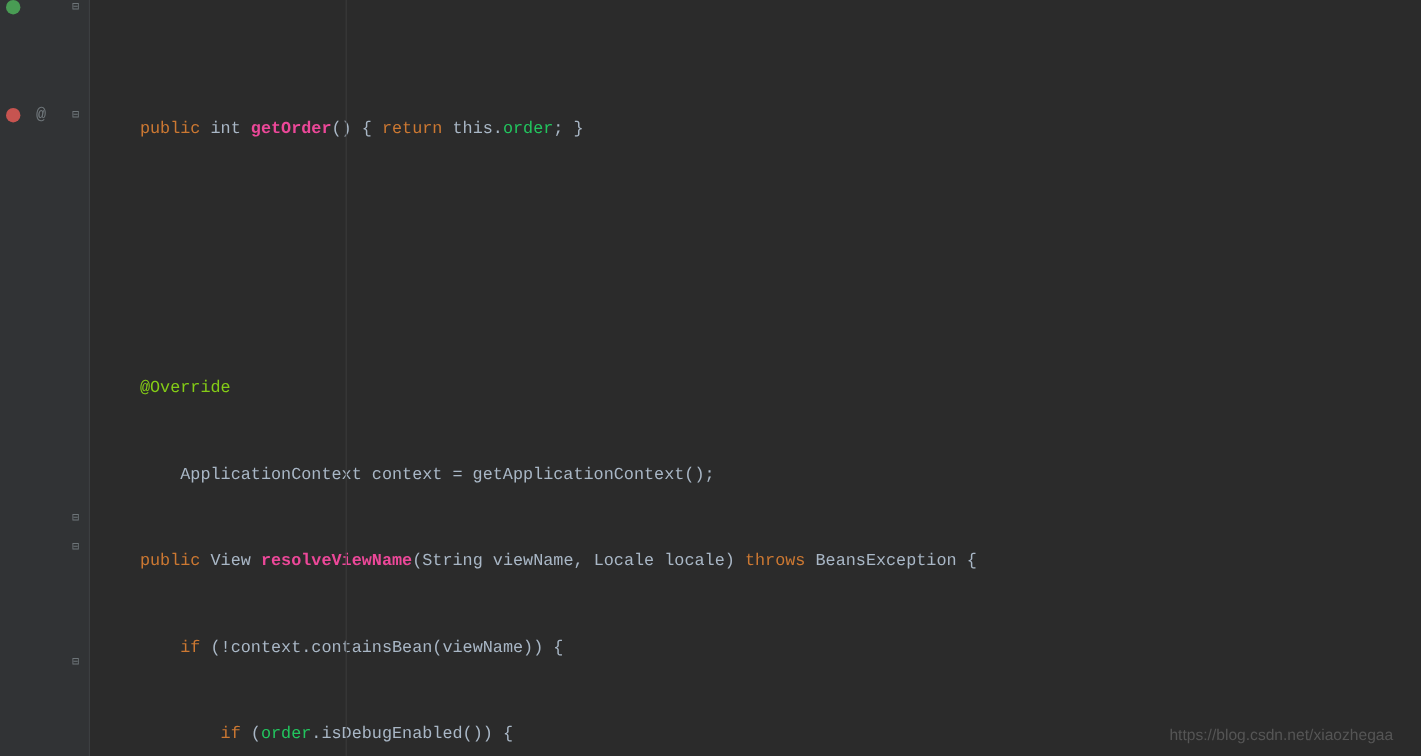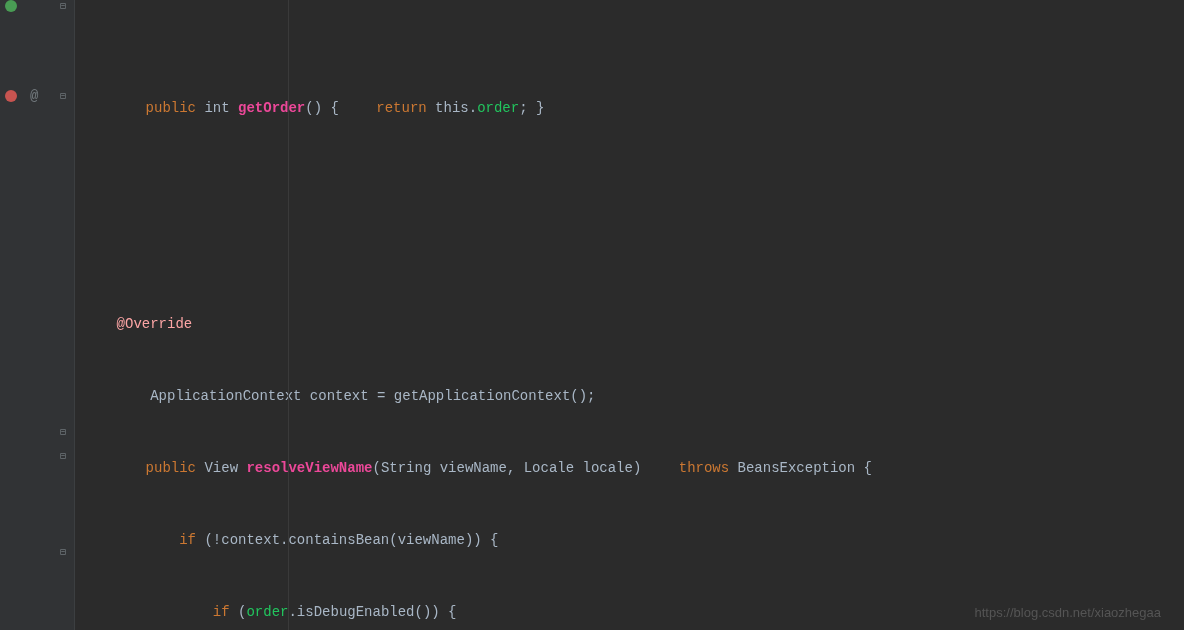--- a/index.html
+++ b/index.html
@@ -74,23 +74,23 @@
     .code-line {
       height: 24px;
       white-space: pre;
     }
     .vertical-guide {
       position: absolute;
       top: 0;
       bottom: 0;
       border-left: 1px solid #3a3a3a;
     }
-    .kw { color: #cc7832; margin-left: 29px; }
+    .kw { color: #cc7832; }
     .method { color: #ec4899; font-weight: bold; }
-    .annotation { color: #fca5a5; }
+    .annotation { color: #84cc16; }
     .field { color: #22c55e; }
     .watermark {
       position: absolute;
       bottom: 10px;
       right: 23px;
       color: #555;
       font-size: 13px;
       font-family: Arial, sans-serif;
     }
   </style>

